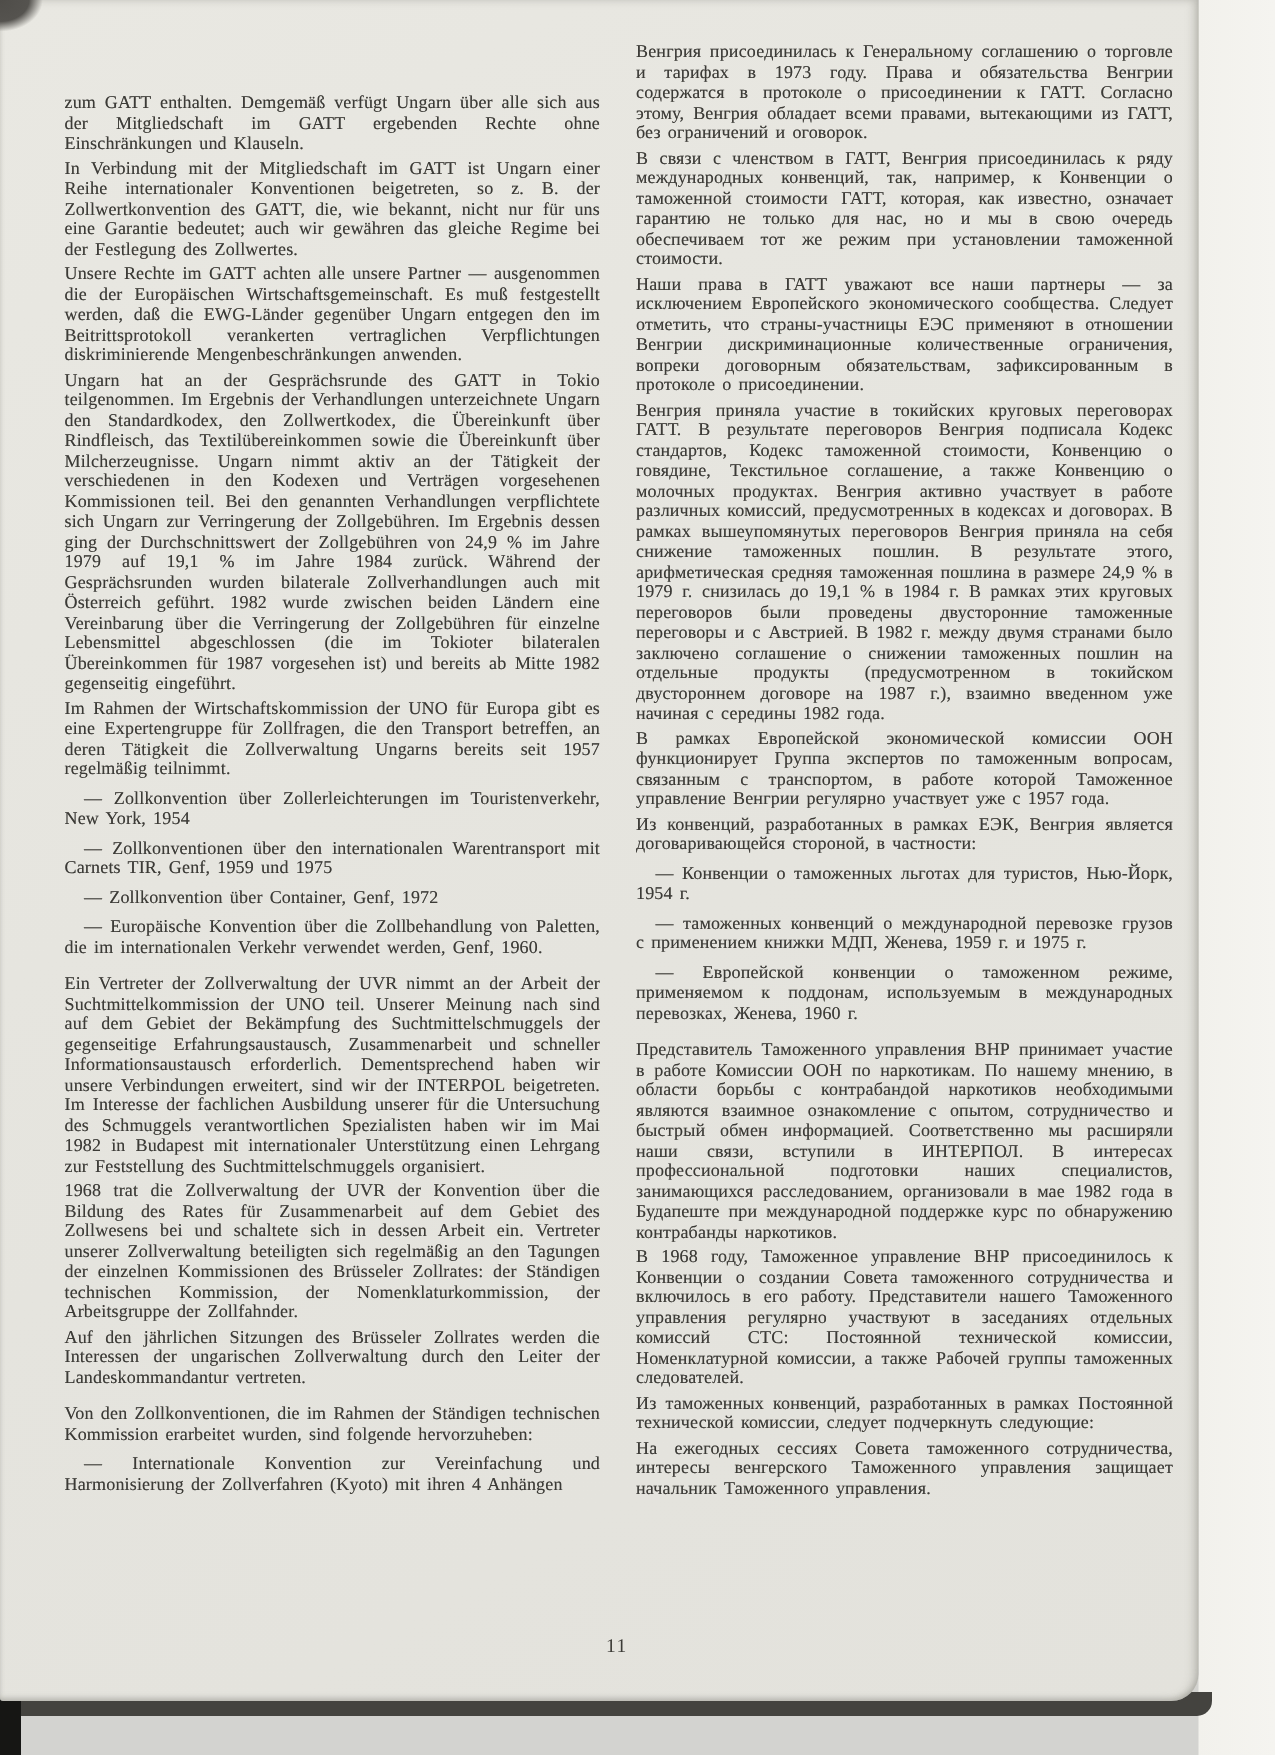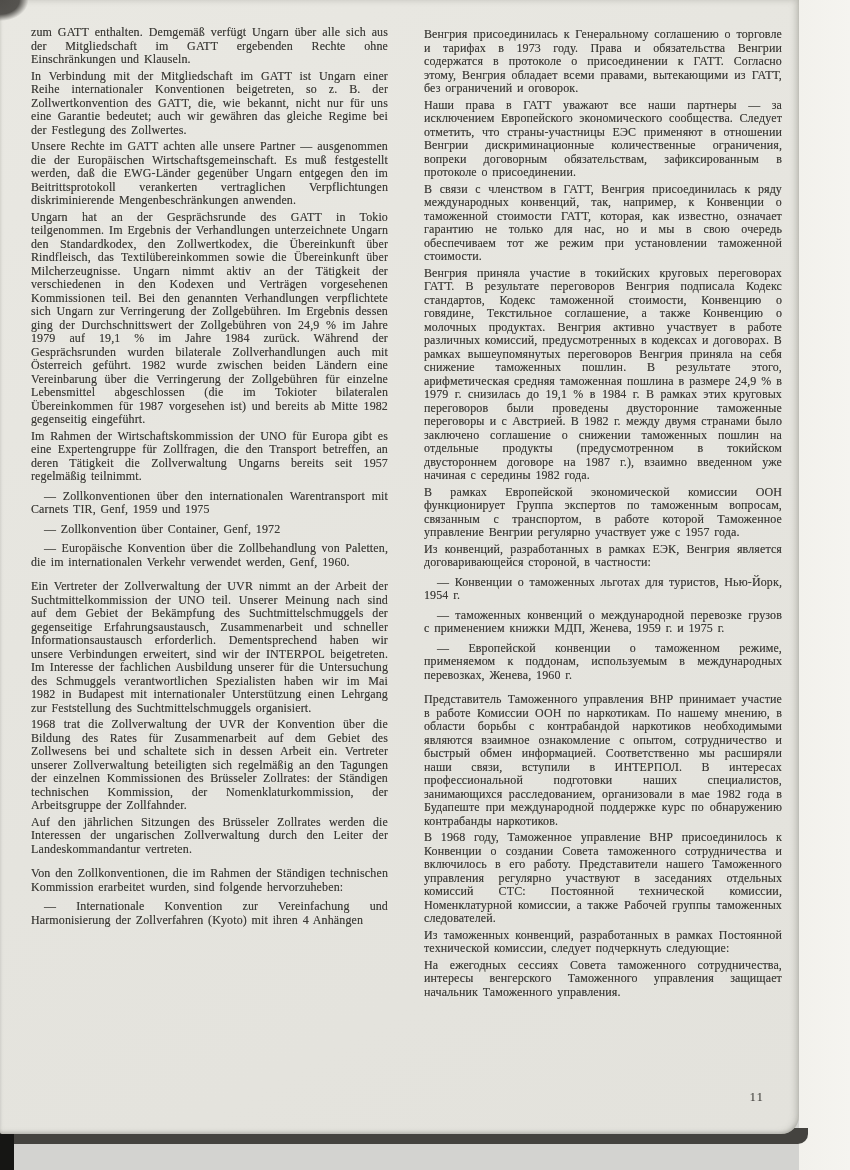--- a/index.html
+++ b/index.html
@@ -37,62 +37,63 @@
     pointer-events:none;
   }
   .col{
     position:absolute;top:26px;width:357px;
     font-size:12px;line-height:13.5px;
     color:var(--ink,#3c3b37);
     text-align:justify;
     letter-spacing:.12px;word-spacing:1.6px;
     text-shadow:0 0 .4px rgba(60,59,55,.55);
   }
-  .col-left{left:31px;}
+  .col-left{left:43px;margin-top:36px;}
   .col-right{left:424px;top:28px;width:358px;}
   .col p{margin:3px 0 0 0;}
   .col p:first-child{margin-top:0;}
   .col p.blt{margin-top:6px;text-indent:13px;}
   .col p.gap{margin-top:11px;}
   .page-number{
     position:absolute;left:404px;top:1089px;width:360px;
-    text-align:right;font-size:13px;letter-spacing:1px;
+    text-align:left;font-size:13px;letter-spacing:1px;
     color:var(--ink,#3c3b37);
   }
 </style>
 </head>
 <body>
 
 <div class="side-strip"></div>
 <div class="bottom-strip"></div>
 <div class="black-corner"></div>
 
 <div class="page">
   <div class="corner-shadow"></div>
 
   <div class="col col-left" lang="de">
     <p>zum GATT enthalten. Demgemäß verfügt Ungarn über alle sich aus der Mitgliedschaft im GATT ergebenden Rechte ohne Einschränkungen und Klauseln.</p>
     <p>In Verbindung mit der Mitgliedschaft im GATT ist Ungarn einer Reihe internationaler Konventionen beigetreten, so z. B. der Zollwertkonvention des GATT, die, wie bekannt, nicht nur für uns eine Garantie bedeutet; auch wir gewähren das gleiche Regime bei der Festlegung des Zollwertes.</p>
     <p>Unsere Rechte im GATT achten alle unsere Partner — ausgenommen die der Europäischen Wirtschaftsgemeinschaft. Es muß festgestellt werden, daß die EWG-Länder gegenüber Ungarn entgegen den im Beitrittsprotokoll verankerten vertraglichen Verpflichtungen diskriminierende Mengenbeschränkungen anwenden.</p>
     <p>Ungarn hat an der Gesprächsrunde des GATT in Tokio teilgenommen. Im Ergebnis der Verhandlungen unterzeichnete Ungarn den Standardkodex, den Zollwertkodex, die Übereinkunft über Rindfleisch, das Textilübereinkommen sowie die Übereinkunft über Milcherzeugnisse. Ungarn nimmt aktiv an der Tätigkeit der verschiedenen in den Kodexen und Verträgen vorgesehenen Kommissionen teil. Bei den genannten Verhandlungen verpflichtete sich Ungarn zur Verringerung der Zollgebühren. Im Ergebnis dessen ging der Durchschnittswert der Zollgebühren von 24,9 % im Jahre 1979 auf 19,1 % im Jahre 1984 zurück. Während der Gesprächsrunden wurden bilaterale Zollverhandlungen auch mit Österreich geführt. 1982 wurde zwischen beiden Ländern eine Vereinbarung über die Verringerung der Zollgebühren für einzelne Lebensmittel abgeschlossen (die im Tokioter bilateralen Übereinkommen für 1987 vorgesehen ist) und bereits ab Mitte 1982 gegenseitig eingeführt.</p>
     <p>Im Rahmen der Wirtschaftskommission der UNO für Europa gibt es eine Expertengruppe für Zollfragen, die den Transport betreffen, an deren Tätigkeit die Zollverwaltung Ungarns bereits seit 1957 regelmäßig teilnimmt.</p>
+    <p class="blt">— Zollkonvention über Zollerleichterungen im Touristenverkehr, New York, 1954</p>
     <p class="blt">— Zollkonventionen über den internationalen Warentransport mit Carnets TIR, Genf, 1959 und 1975</p>
     <p class="blt">— Zollkonvention über Container, Genf, 1972</p>
     <p class="blt">— Europäische Konvention über die Zollbehandlung von Paletten, die im internationalen Verkehr verwendet werden, Genf, 1960.</p>
     <p class="gap">Ein Vertreter der Zollverwaltung der UVR nimmt an der Arbeit der Suchtmittelkommission der UNO teil. Unserer Meinung nach sind auf dem Gebiet der Bekämpfung des Suchtmittelschmuggels der gegenseitige Erfahrungsaustausch, Zusammenarbeit und schneller Informationsaustausch erforderlich. Dementsprechend haben wir unsere Verbindungen erweitert, sind wir der INTERPOL beigetreten. Im Interesse der fachlichen Ausbildung unserer für die Untersuchung des Schmuggels verantwortlichen Spezialisten haben wir im Mai 1982 in Budapest mit internationaler Unterstützung einen Lehrgang zur Feststellung des Suchtmittelschmuggels organisiert.</p>
     <p>1968 trat die Zollverwaltung der UVR der Konvention über die Bildung des Rates für Zusammenarbeit auf dem Gebiet des Zollwesens bei und schaltete sich in dessen Arbeit ein. Vertreter unserer Zollverwaltung beteiligten sich regelmäßig an den Tagungen der einzelnen Kommissionen des Brüsseler Zollrates: der Ständigen technischen Kommission, der Nomenklaturkommission, der Arbeitsgruppe der Zollfahnder.</p>
     <p>Auf den jährlichen Sitzungen des Brüsseler Zollrates werden die Interessen der ungarischen Zollverwaltung durch den Leiter der Landeskommandantur vertreten.</p>
     <p class="gap">Von den Zollkonventionen, die im Rahmen der Ständigen technischen Kommission erarbeitet wurden, sind folgende hervorzuheben:</p>
     <p class="blt">— Internationale Konvention zur Vereinfachung und Harmonisierung der Zollverfahren (Kyoto) mit ihren 4 Anhängen</p>
   </div>
 
   <div class="col col-right" lang="ru">
     <p>Венгрия присоединилась к Генеральному соглашению о торговле и тарифах в 1973 году. Права и обязательства Венгрии содержатся в протоколе о присоединении к ГАТТ. Согласно этому, Венгрия обладает всеми правами, вытекающими из ГАТТ, без ограничений и оговорок.</p>
+    <p>В связи с членством в ГАТТ, Венгрия присоединилась к ряду международных конвенций, так, например, к Конвенции о таможенной стоимости ГАТТ, которая, как известно, означает гарантию не только для нас, но и мы в свою очередь обеспечиваем тот же режим при установлении таможенной стоимости.</p>
     <p>Наши права в ГАТТ уважают все наши партнеры — за исключением Европейского экономического сообщества. Следует отметить, что страны-участницы ЕЭС применяют в отношении Венгрии дискриминационные количественные ограничения, вопреки договорным обязательствам, зафиксированным в протоколе о присоединении.</p>
-    <p>В связи с членством в ГАТТ, Венгрия присоединилась к ряду международных конвенций, так, например, к Конвенции о таможенной стоимости ГАТТ, которая, как известно, означает гарантию не только для нас, но и мы в свою очередь обеспечиваем тот же режим при установлении таможенной стоимости.</p>
     <p>Венгрия приняла участие в токийских круговых переговорах ГАТТ. В результате переговоров Венгрия подписала Кодекс стандартов, Кодекс таможенной стоимости, Конвенцию о говядине, Текстильное соглашение, а также Конвенцию о молочных продуктах. Венгрия активно участвует в работе различных комиссий, предусмотренных в кодексах и договорах. В рамках вышеупомянутых переговоров Венгрия приняла на себя снижение таможенных пошлин. В результате этого, арифметическая средняя таможенная пошлина в размере 24,9 % в 1979 г. снизилась до 19,1 % в 1984 г. В рамках этих круговых переговоров были проведены двусторонние таможенные переговоры и с Австрией. В 1982 г. между двумя странами было заключено соглашение о снижении таможенных пошлин на отдельные продукты (предусмотренном в токийском двустороннем договоре на 1987 г.), взаимно введенном уже начиная с середины 1982 года.</p>
     <p>В рамках Европейской экономической комиссии ООН функционирует Группа экспертов по таможенным вопросам, связанным с транспортом, в работе которой Таможенное управление Венгрии регулярно участвует уже с 1957 года.</p>
     <p>Из конвенций, разработанных в рамках ЕЭК, Венгрия является договаривающейся стороной, в частности:</p>
     <p class="blt">— Конвенции о таможенных льготах для туристов, Нью-Йорк, 1954 г.</p>
     <p class="blt">— таможенных конвенций о международной перевозке грузов с применением книжки МДП, Женева, 1959 г. и 1975 г.</p>
     <p class="blt">— Европейской конвенции о таможенном режиме, применяемом к поддонам, используемым в международных перевозках, Женева, 1960 г.</p>
     <p class="gap">Представитель Таможенного управления ВНР принимает участие в работе Комиссии ООН по наркотикам. По нашему мнению, в области борьбы с контрабандой наркотиков необходимыми являются взаимное ознакомление с опытом, сотрудничество и быстрый обмен информацией. Соответственно мы расширяли наши связи, вступили в ИНТЕРПОЛ. В интересах профессиональной подготовки наших специалистов, занимающихся расследованием, организовали в мае 1982 года в Будапеште при международной поддержке курс по обнаружению контрабанды наркотиков.</p>
     <p>В 1968 году, Таможенное управление ВНР присоединилось к Конвенции о создании Совета таможенного сотрудничества и включилось в его работу. Представители нашего Таможенного управления регулярно участвуют в заседаниях отдельных комиссий СТС: Постоянной технической комиссии, Номенклатурной комиссии, а также Рабочей группы таможенных следователей.</p>
     <p>Из таможенных конвенций, разработанных в рамках Постоянной технической комиссии, следует подчеркнуть следующие:</p>
     <p>На ежегодных сессиях Совета таможенного сотрудничества, интересы венгерского Таможенного управления защищает начальник Таможенного управления.</p>

